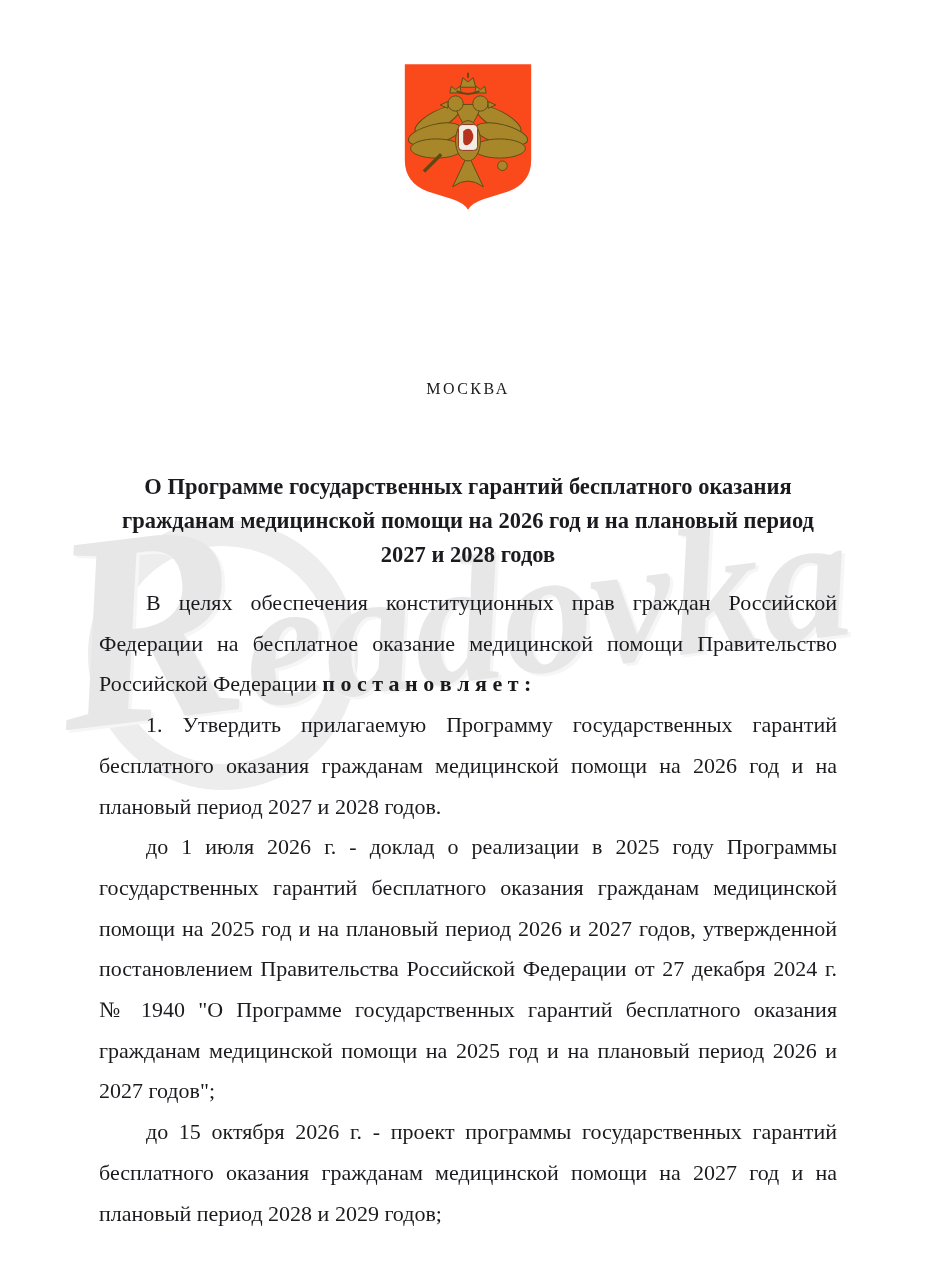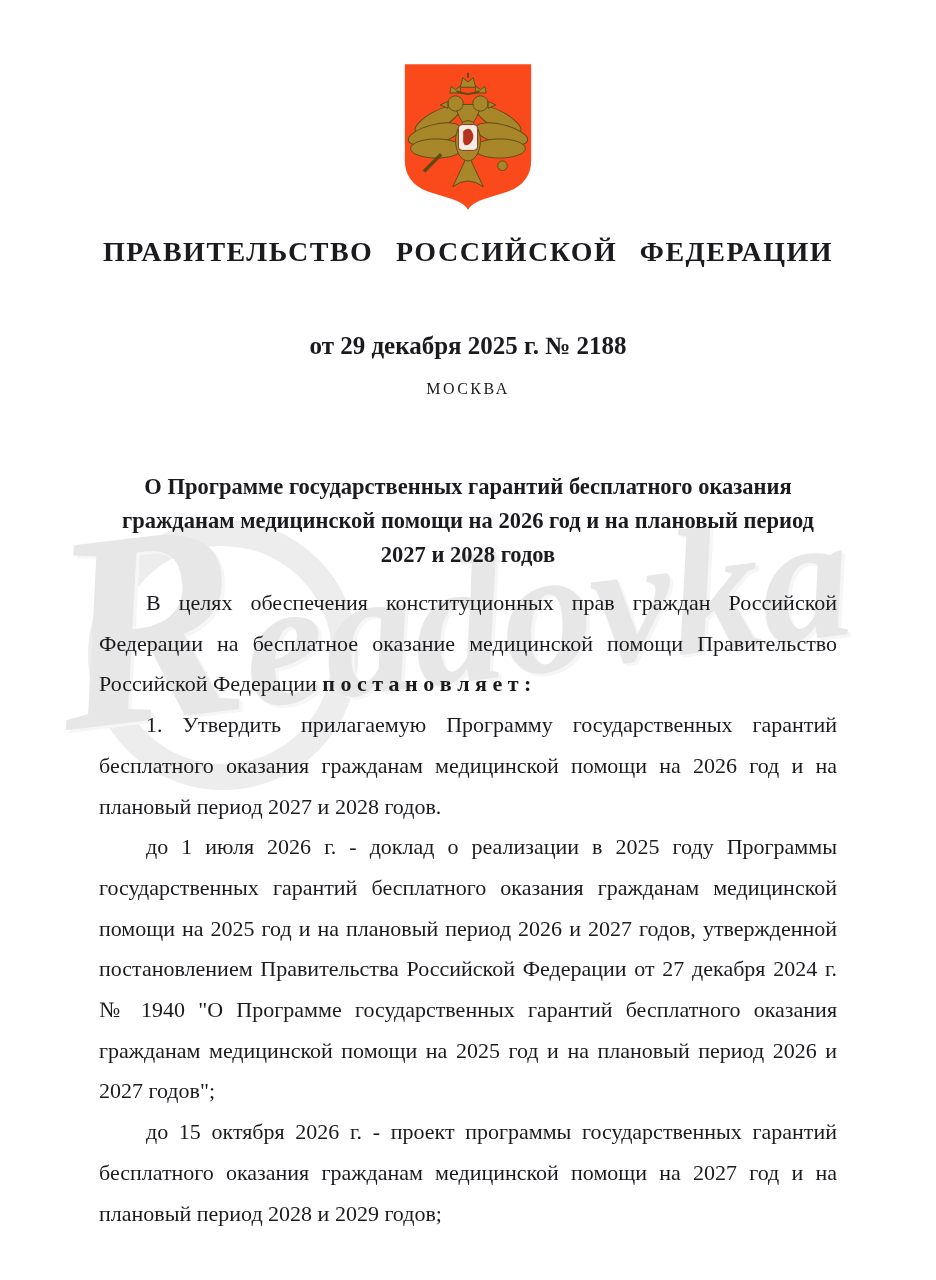--- a/index.html
+++ b/index.html
@@ -165,22 +165,20 @@
       <path d="M77,30 h12 l-1.5,-7 -4.5,3.5 -4.5,-3.5 z"></path>
       <path d="M62,24 h16 l-2.5,-10 -5.5,4.5 -5.5,-4.5 z"></path>
       <line x1="70" y1="14" x2="70" y2="9" stroke-width="2"></line>
       <path d="M58,28 Q70,34 82,28" fill="none" stroke-width="2"></path>
     </g>
 
     <rect x="60" y="63" width="20" height="27" rx="4" stroke="#8c2f20" stroke-width="1" fill="#f3ece2"></rect>
     <path d="M65,70 q6,-5 9,0 q4,7 -2,13 q-6,4 -7,-2 z" fill="#b5321f"></path>
   </svg>
 
-  <div class="org-name">ПРАВИТЕЛЬСТВО РОССИЙСКОЙ ФЕДЕРАЦИИ</div>
-  <div class="doc-date">от 29 декабря 2025 г. № 2188</div>
   <div class="doc-city">МОСКВА</div>
 
   <div class="doc-title">О Программе государственных гарантий бесплатного оказания гражданам медицинской помощи на 2026 год и на плановый период 2027 и 2028 годов</div>
 
   <div class="doc-body">
       <p class="para"><span>В целях обеспечения конституционных прав граждан Российской Федерации на бесплатное оказание медицинской помощи Правительство Российской Федерации </span><span class="emph">п о с т а н о в л я е т :</span></p>
       <p class="para"><span>1. Утвердить прилагаемую Программу государственных гарантий бесплатного оказания гражданам медицинской помощи на 2026 год и на плановый период 2027 и 2028 годов.</span></p>
       <p class="para"><span>до 1 июля 2026 г. - доклад о реализации в 2025 году Программы государственных гарантий бесплатного оказания гражданам медицинской помощи на 2025 год и на плановый период 2026 и 2027 годов, утвержденной постановлением Правительства Российской Федерации от 27 декабря 2024 г. № 1940 "О Программе государственных гарантий бесплатного оказания гражданам медицинской помощи на 2025 год и на плановый период 2026 и 2027 годов";</span></p>
       <p class="para"><span>до 15 октября 2026 г. - проект программы государственных гарантий бесплатного оказания гражданам медицинской помощи на 2027 год и на плановый период 2028 и 2029 годов;</span></p>
     </div>

